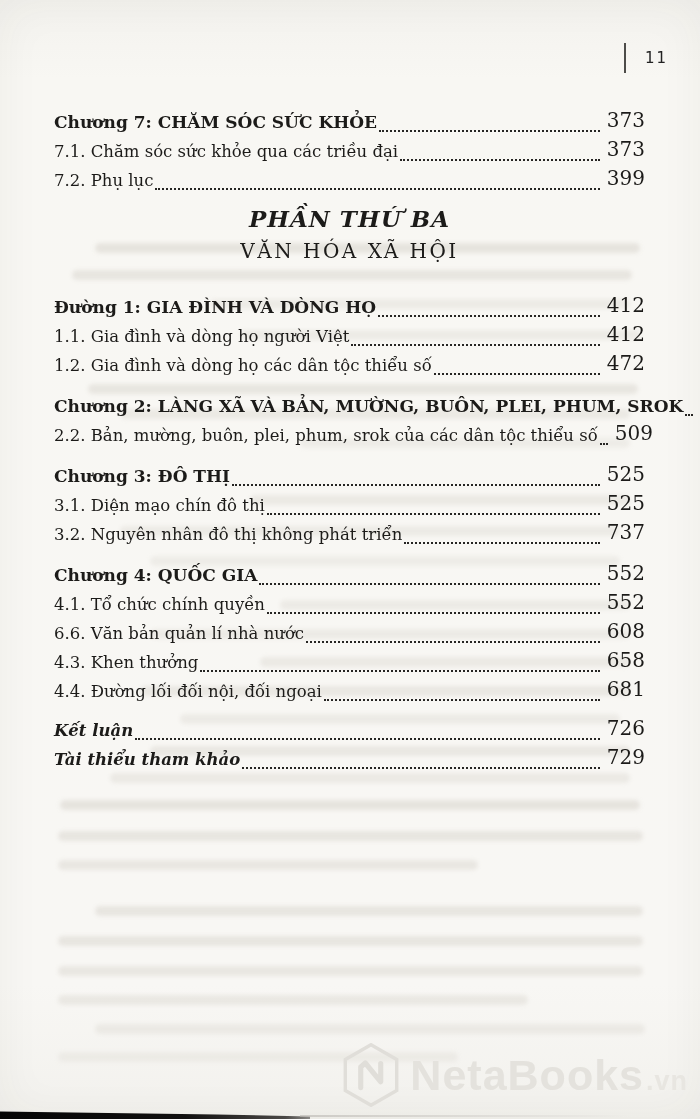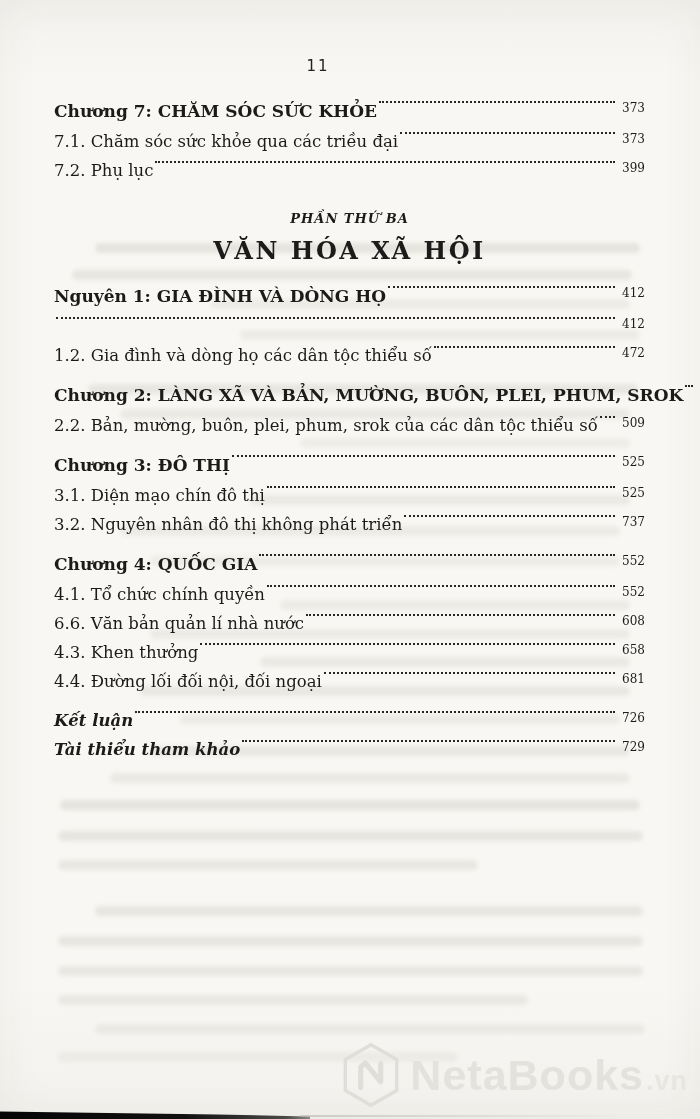--- a/index.html
+++ b/index.html
@@ -17,51 +17,51 @@
   .ghost-layer{position:absolute;inset:0;z-index:1;pointer-events:none;}
   .ghost-line{
     position:absolute;height:10px;border-radius:5px;
     background:#d5d1c9;filter:blur(2px);
   }
   
   .page-header{
     position:relative;z-index:2;
     height:75px;box-sizing:border-box;
     display:flex;justify-content:flex-end;align-items:center;
-    gap:19px;padding:40px 64px 0 0;flex-direction:column;
+    gap:19px;padding:40px 32px 0 0;
   }
   .header-rule{width:2px;height:30px;background:#4d4c49;}
   .page-number{
     font-family:"DejaVu Sans","Liberation Sans",sans-serif;
     font-size:15px;letter-spacing:2px;color:#222;
   }
   
   .toc{position:relative;z-index:2;margin-top:26px;padding:0 55px 0 54px;}
-  .toc-row{display:flex;align-items:flex-start;height:29px;}
+  .toc-row{display:flex;align-items:flex-end;height:29px;}
   .toc-row.chapter{height:31px;margin-top:10px;font-weight:bold;font-size:17px;}
   .toc-row.sub{font-size:16.5px;}
   .toc-row.backmatter{font-style:italic;font-weight:bold;font-size:16.5px;}
   .toc-row.backmatter.first{margin-top:10px;}
   .part-heading + .toc-row.chapter,
   .toc-section.first .toc-row.chapter.first{margin-top:0;}
   .toc-label{white-space:nowrap;}
   .dot-leader{
     flex:1;min-width:8px;
     border-bottom:2px dotted #262523;
     margin:0 1px 0 2px;
   }
-  .toc-page{font-size:12px;font-weight:normal;font-style:normal;margin-left:6px;}
+  .toc-page{font-size:20px;font-weight:normal;font-style:normal;margin-left:6px;}
   
   .part-heading{margin:16px 0;text-align:center;}
   .part-kicker{
-    font-style:italic;font-weight:600;font-size:13px;
+    font-style:italic;font-weight:600;font-size:23px;
     letter-spacing:1px;line-height:26px;
   }
   .part-title{
-    font-weight:700;font-size:24px;letter-spacing:2.5px;line-height:38px;
+    font-weight:400;font-size:20px;letter-spacing:2.5px;line-height:38px;
   }
   
   .watermark{
     position:absolute;right:12px;bottom:12px;z-index:1;
     display:flex;align-items:center;gap:10px;
     pointer-events:none;
   }
   .wm-text{
     font-family:"Liberation Sans","DejaVu Sans",sans-serif;
     font-weight:bold;color:#e4e2dd;letter-spacing:1px;
@@ -138,25 +138,26 @@
           <span class="dot-leader"></span>
           <span class="toc-page">399</span>
         </div>
       </section>
       <section class="toc-section">
         <div class="part-heading">
           <div class="part-kicker">PHẦN THỨ BA</div>
           <div class="part-title">VĂN HÓA XÃ HỘI</div>
         </div>
         <div class="toc-row chapter first">
-          <span class="toc-label">Nguyên 1: GIA ĐÌNH VÀ DÒNG HỌ</span>
+          <span class="toc-label">Đường 1: GIA ĐÌNH VÀ DÒNG HỌ</span>
           <span class="dot-leader"></span>
           <span class="toc-page">412</span>
         </div>
         <div class="toc-row sub">
+          <span class="toc-label">1.1. Gia đình và dòng họ người Việt</span>
           <span class="dot-leader"></span>
           <span class="toc-page">412</span>
         </div>
         <div class="toc-row sub">
           <span class="toc-label">1.2. Gia đình và dòng họ các dân tộc thiểu số</span>
           <span class="dot-leader"></span>
           <span class="toc-page">472</span>
         </div>
         <div class="toc-row chapter">
           <span class="toc-label">Chương 2: LÀNG XÃ VÀ BẢN, MƯỜNG, BUÔN, PLEI, PHUM, SROK</span>

